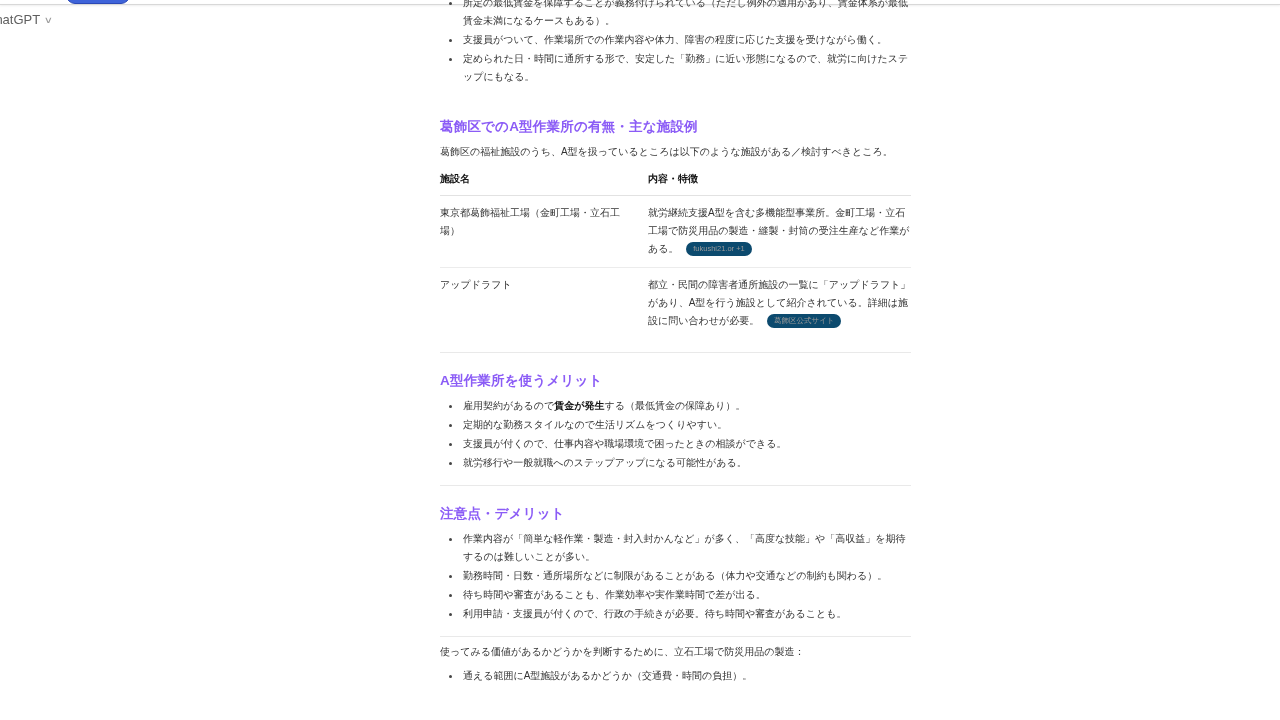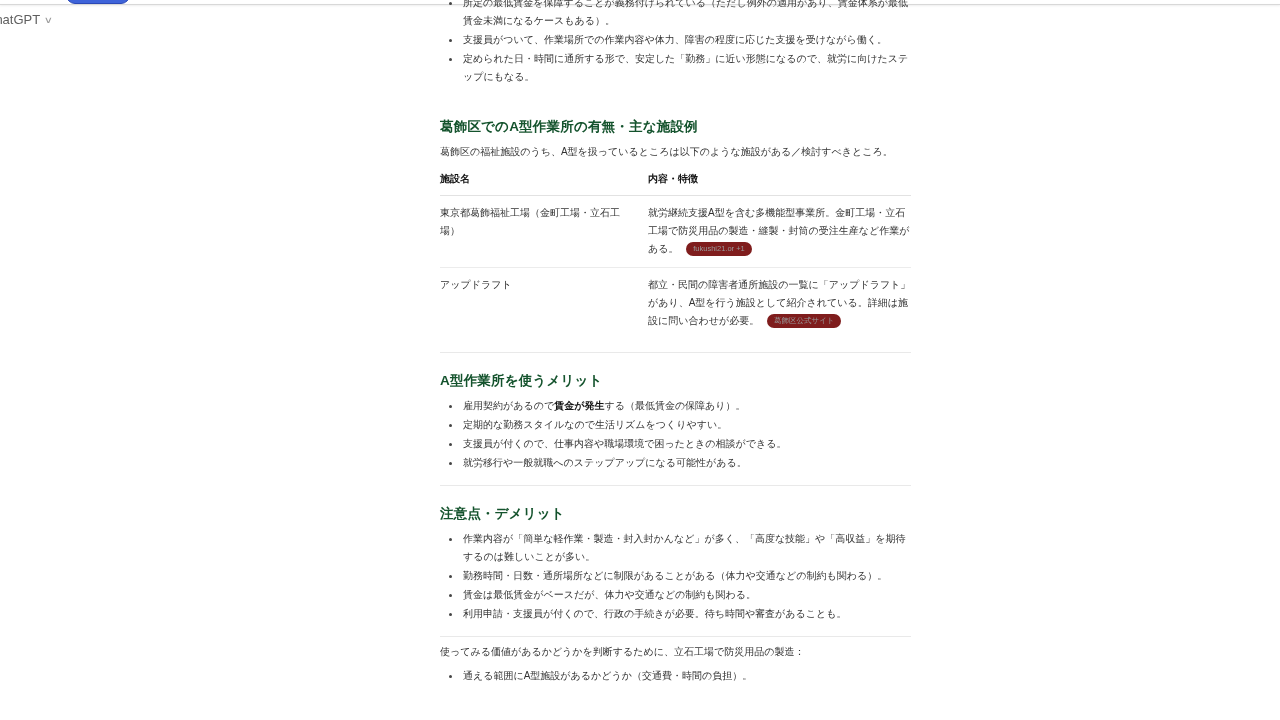--- a/index.html
+++ b/index.html
@@ -27,37 +27,37 @@
   .model-selector .chev { font-size: 9px; color: #9b9b9b; transform: scaleX(1.4); }
 
   
   .main { position: absolute; left: 440px; top: -8px; width: 471px;
     font-size: 10px; line-height: 18px; color: #333333; }
 
   ul { margin: 2px 0; padding-left: 21px; list-style: disc; }
   li { margin: 1px 0; padding-left: 2px; }
   li::marker { color: #444; font-size: 9px; }
 
-  h2 { font-size: 13.5px; line-height: 20px; color: #14532d; font-weight: 700;
+  h2 { font-size: 13.5px; line-height: 20px; color: #8b5cf6; font-weight: 700;
     margin: 18px 0 6px; letter-spacing: 0.2px; }
   h2.mt-lg { margin-top: 31px; }
   p.intro { margin: 6px 0 6px; }
   b { color: #141414; text-align: right; }
 
   hr.divider { border: none; border-top: 1px solid #e9e9e9; margin: 13px 0 0; }
 
   
   .table { display: grid; grid-template-columns: 208px 1fr; }
   .th { font-weight: 700; color: #151515; padding: 3px 8px 7px 0;
     border-bottom: 1px solid #e2e2e2; }
   .td { padding: 8px 0 9px 0; }
   .td.c1 { padding-right: 12px; }
   .row2 { border-top: 1px solid #ececec; }
 
-  .chip { display: inline-block; background: #7f1d1d; color: #9a9a9a;
+  .chip { display: inline-block; background: #0c4a6e; color: #9a9a9a;
     font-size: 7.5px; line-height: 11px; padding: 1.5px 7px; border-radius: 8px;
     margin-left: 5px; white-space: nowrap; vertical-align: 1px; cursor: pointer; }
 </style>
 </head>
 <body>
 
 <div class="top-edge"></div>
 
 <div class="top-blue-button"></div>
 
@@ -103,21 +103,21 @@
     <li>支援員が付くので、仕事内容や職場環境で困ったときの相談ができる。</li>
     <li>就労移行や一般就職へのステップアップになる可能性がある。</li>
   </ul>
 
   <hr class="divider">
 
   <h2>注意点・デメリット</h2>
   <ul>
     <li>作業内容が「簡単な軽作業・製造・封入封かんなど」が多く、「高度な技能」や「高収益」を期待するのは難しいことが多い。</li>
     <li>勤務時間・日数・通所場所などに制限があることがある（体力や交通などの制約も関わる）。</li>
-    <li>賃金は最低賃金がベースだが、体力や交通などの制約も関わる。</li>
+    <li>待ち時間や審査があることも、作業効率や実作業時間で差が出る。</li>
     <li>利用申請・支援員が付くので、行政の手続きが必要。待ち時間や審査があることも。</li>
   </ul>
 
   <hr class="divider">
 
   <p class="intro">使ってみる価値があるかどうかを判断するために、立石工場で防災用品の製造：</p>
   <ul>
     <li>通える範囲にA型施設があるかどうか（交通費・時間の負担）。</li>
 
   </ul>

